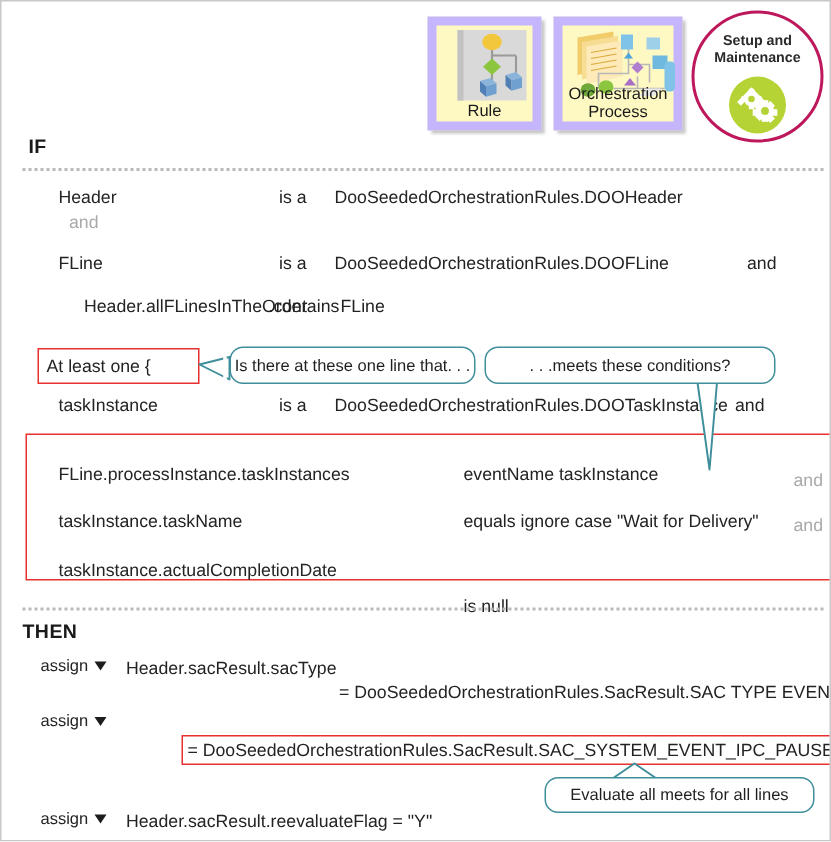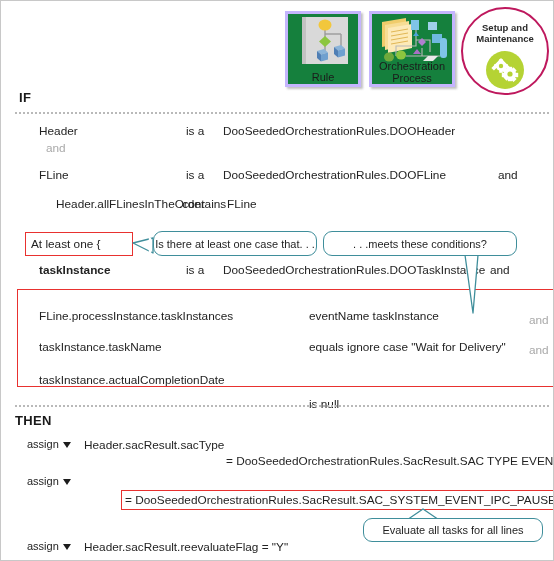--- a/index.html
+++ b/index.html
@@ -26,22 +26,22 @@
     left: 284px;
     top: 6px;
     width: 266px;
     height: 86px;
   }
   .btn-tile {
     position: absolute;
     top: 4px;
     width: 78px;
     height: 76px;
-    background: #15803d;
-    border: 3px solid #c4b5fd;
+    background: #fef9c3;
+    border: 6px solid #c4b5fd;
     box-shadow: 2px 2px 2px rgba(120,120,120,0.45);
     box-sizing: border-box;
   }
   .btn-tile.rule { left: 0px; width: 76px; text-decoration: underline; }
   .btn-tile.orch { left: 84px; width: 86px; }
   .tile-art {
     position: absolute;
     left: 0; right: 0; top: 2px;
     height: 50px;
   }
@@ -260,32 +260,32 @@
   <div class="row" style="left:226px; top:196px;">FLine</div>
 
   <div class="red-box" style="left:24px; top:231px; width:108px; height:24px;"></div>
   <div class="row" style="left:30px; top:236px;">At least one  {</div>
 
   <svg class="tail" style="left:130px; top:236px;" width="30" height="20">
     <path d="M2 6 L22 1 L22 16 Z" fill="#ffffff" stroke="#3f8e9b" stroke-width="1.3" stroke-linejoin="round"></path>
     <line x1="19" y1="1" x2="19" y2="16" stroke="#ffffff" stroke-width="2.4"></line>
   </svg>
   <div class="callout" style="left:152px; top:230px; width:164px; height:25px;">
-    <span>Is there at least one case that. . .</span>
+    <span>Is there at these one line that. . .</span>
   </div>
 
   <div class="callout" style="left:322px; top:230px; width:194px; height:25px;">
     <span>. . .meets these conditions?</span>
   </div>
   <svg class="tail" style="left:452px; top:252px;" width="40" height="65">
     <path d="M12 2 L25 2 L20 60 Z" fill="#ffffff" stroke="#3f8e9b" stroke-width="1.3" stroke-linejoin="round"></path>
     <line x1="12" y1="1" x2="25" y2="1" stroke="#ffffff" stroke-width="3"></line>
   </svg>
 
-  <div class="row" style="left:38px; top:262px;font-weight:bold;">taskInstance</div>
+  <div class="row" style="left:38px; top:262px;">taskInstance</div>
   <div class="row" style="left:185px; top:262px;">is a</div>
   <div class="row" style="left:222px; top:262px;">DooSeededOrchestrationRules.DOOTaskInstance</div>
   <div class="row" style="left:489px; top:262px;">and</div>
 
   <div class="red-box" style="left:16px; top:288px; width:538px; height:98px;"></div>
 
   <div class="row" style="left:38px; top:308px;">FLine.processInstance.taskInstances</div>
   <div class="row" style="left:308px; top:308px;">eventName taskInstance</div>
   <div class="row muted" style="left:528px; top:312px;">and</div>
 
@@ -310,21 +310,21 @@
   </div>
 
   <div class="red-box" style="left:120px; top:489px; width:434px; height:20px;"></div>
   <div class="row" style="left:124px; top:492px;">= DooSeededOrchestrationRules.SacResult.SAC_SYSTEM_EVENT_IPC_PAUSE</div>
 
   <svg class="tail" style="left:396px; top:505px;" width="52" height="20">
     <path d="M4 18 L26 3 L48 18 Z" fill="#ffffff" stroke="#3f8e9b" stroke-width="1.3" stroke-linejoin="round"></path>
     <line x1="3" y1="18" x2="49" y2="18" stroke="#ffffff" stroke-width="3"></line>
   </svg>
   <div class="callout" style="left:362px; top:517px; width:180px; height:24px;">
-    <span>Evaluate  all tasks for all lines</span>
+    <span>Evaluate  all meets for all lines</span>
   </div>
 
   <div class="row sm" style="left:26px; top:539px;">
     <span>assign</span><span class="caret"></span>
   </div>
   <div class="row" style="left:83px; top:539px;">Header.sacResult.reevaluateFlag   = "Y"</div>
 
 </div>
 
 </body></html>

